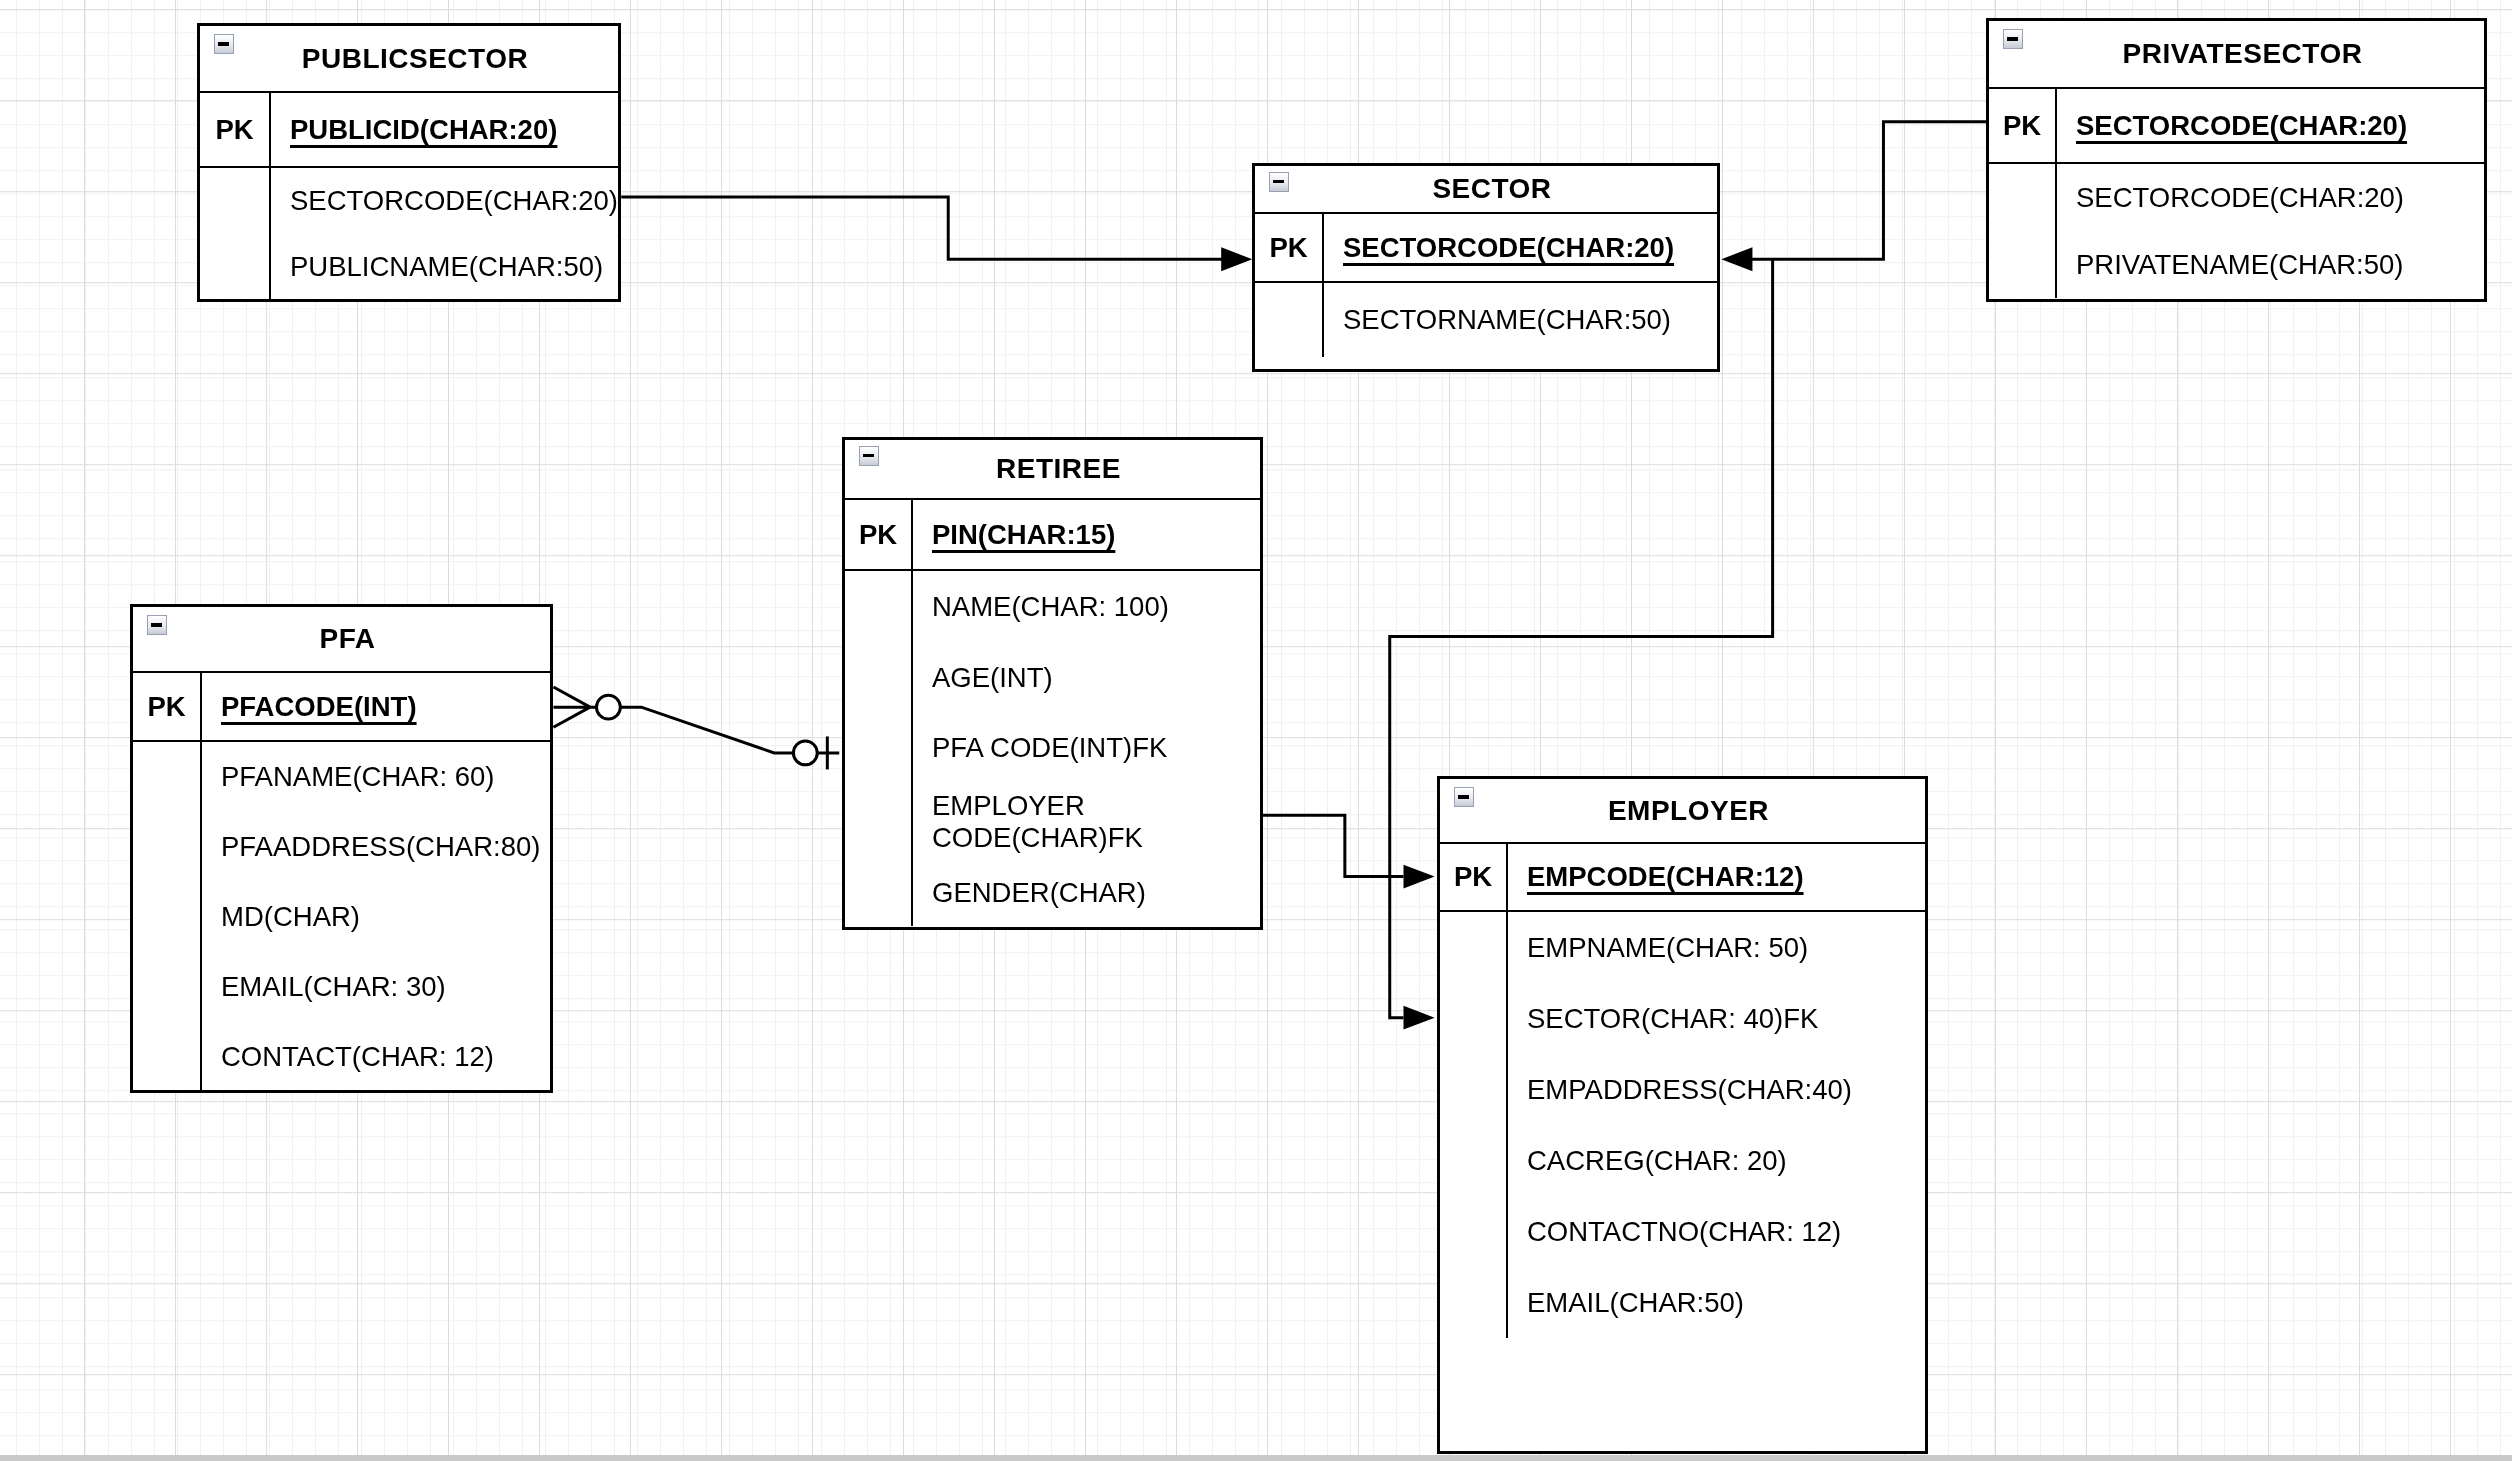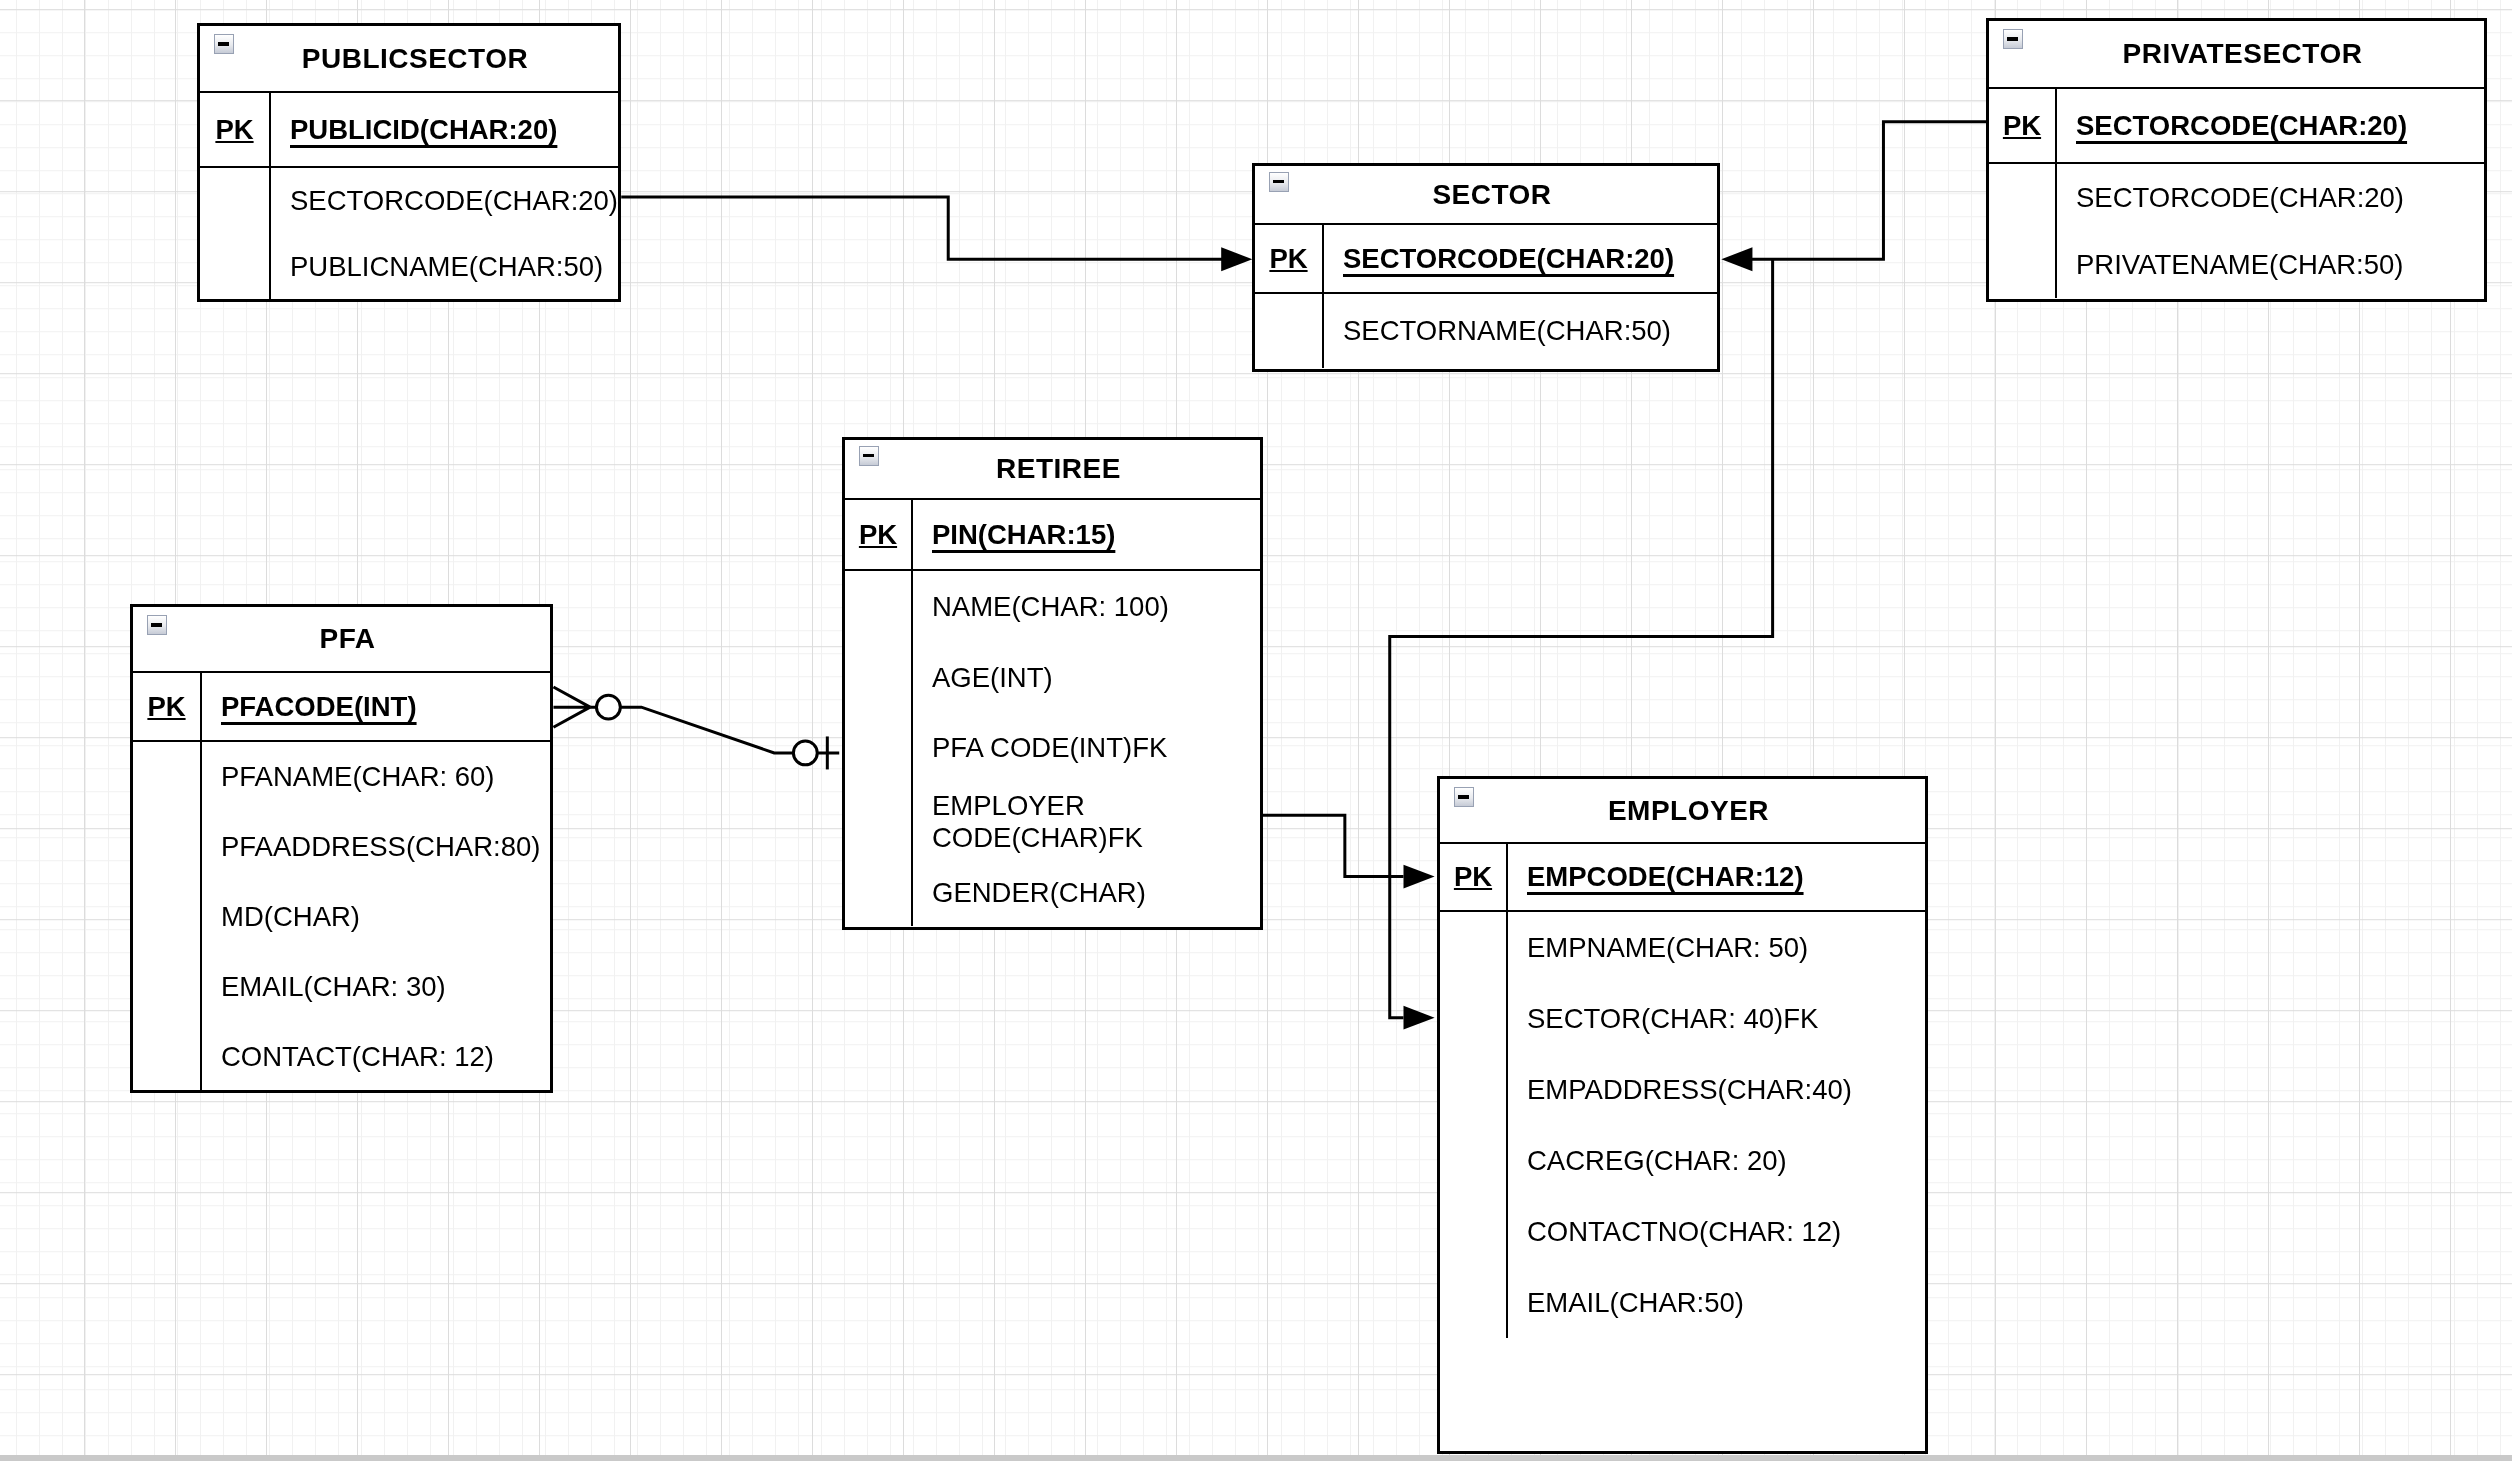--- a/index.html
+++ b/index.html
@@ -51,21 +51,21 @@
     width:11px;height:3.7px;background:#000;
   }
   .e-pkrow{
     display:flex;flex:none;
     border-bottom:2.7px solid #000;
   }
   .pkcol{
     flex:none;
     border-right:2.7px solid #000;
     display:flex;align-items:center;justify-content:center;
-    font-weight:bold;font-size:27.5px;text-decoration:underline;
+    font-weight:bold;font-size:27.5px;
   }
   .fld{
     flex:1;
     display:flex;align-items:center;
     padding-left:19px;padding-right:7.3px;
     font-size:27.5px;
     line-height:1.15;
   }
   .pkfld{
     font-weight:bold;
@@ -128,21 +128,21 @@
         <div class="fld">SECTORCODE(CHAR:20)</div>
       </div>
       <div class="row" style="height:66px">
         <div class="pkcol" style="width:68px"></div>
         <div class="fld">PRIVATENAME(CHAR:50)</div>
       </div>
     </div>
   </div>
 
   <div class="entity" style="left:1252px;top:163px;width:468px;height:209px">
-    <div class="e-title" style="height:59px">
+    <div class="e-title" style="height:48px">
       <span class="collapse" style="top:5.5px">
           <span class="minus"></span>
         </span>
       <span class="t">SECTOR</span>
     </div>
     <div class="e-pkrow" style="height:69px">
       <div class="pkcol" style="width:69px">PK</div>
       <div class="fld pkfld">SECTORCODE(CHAR:20)</div>
     </div>
     <div class="e-body">

